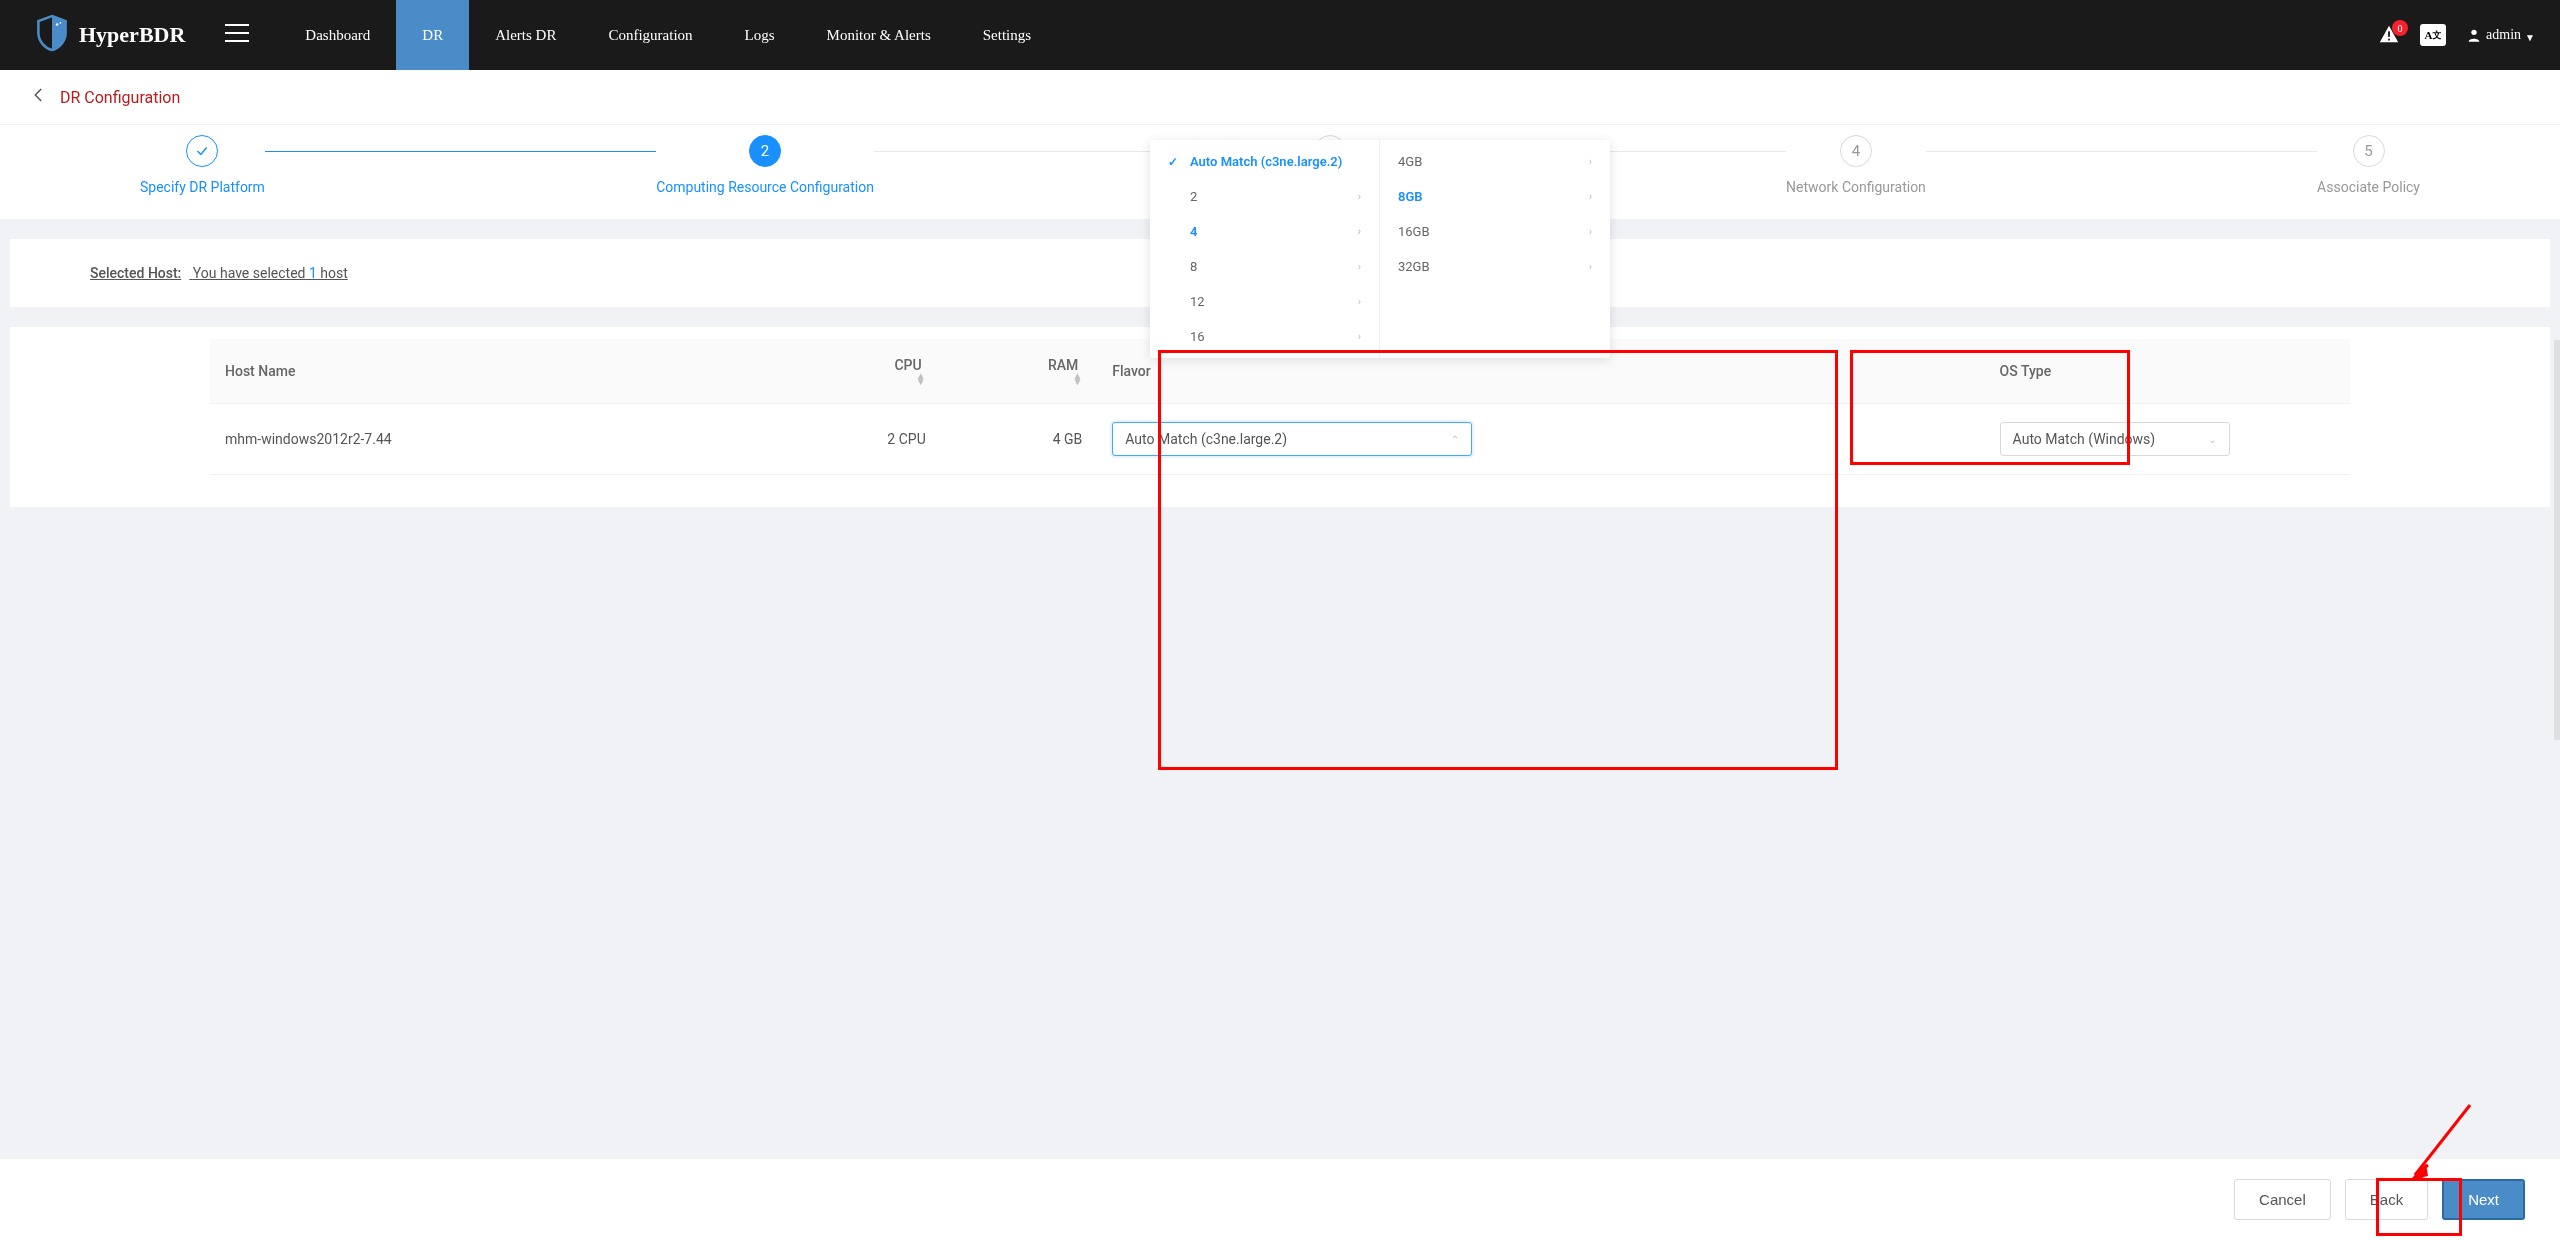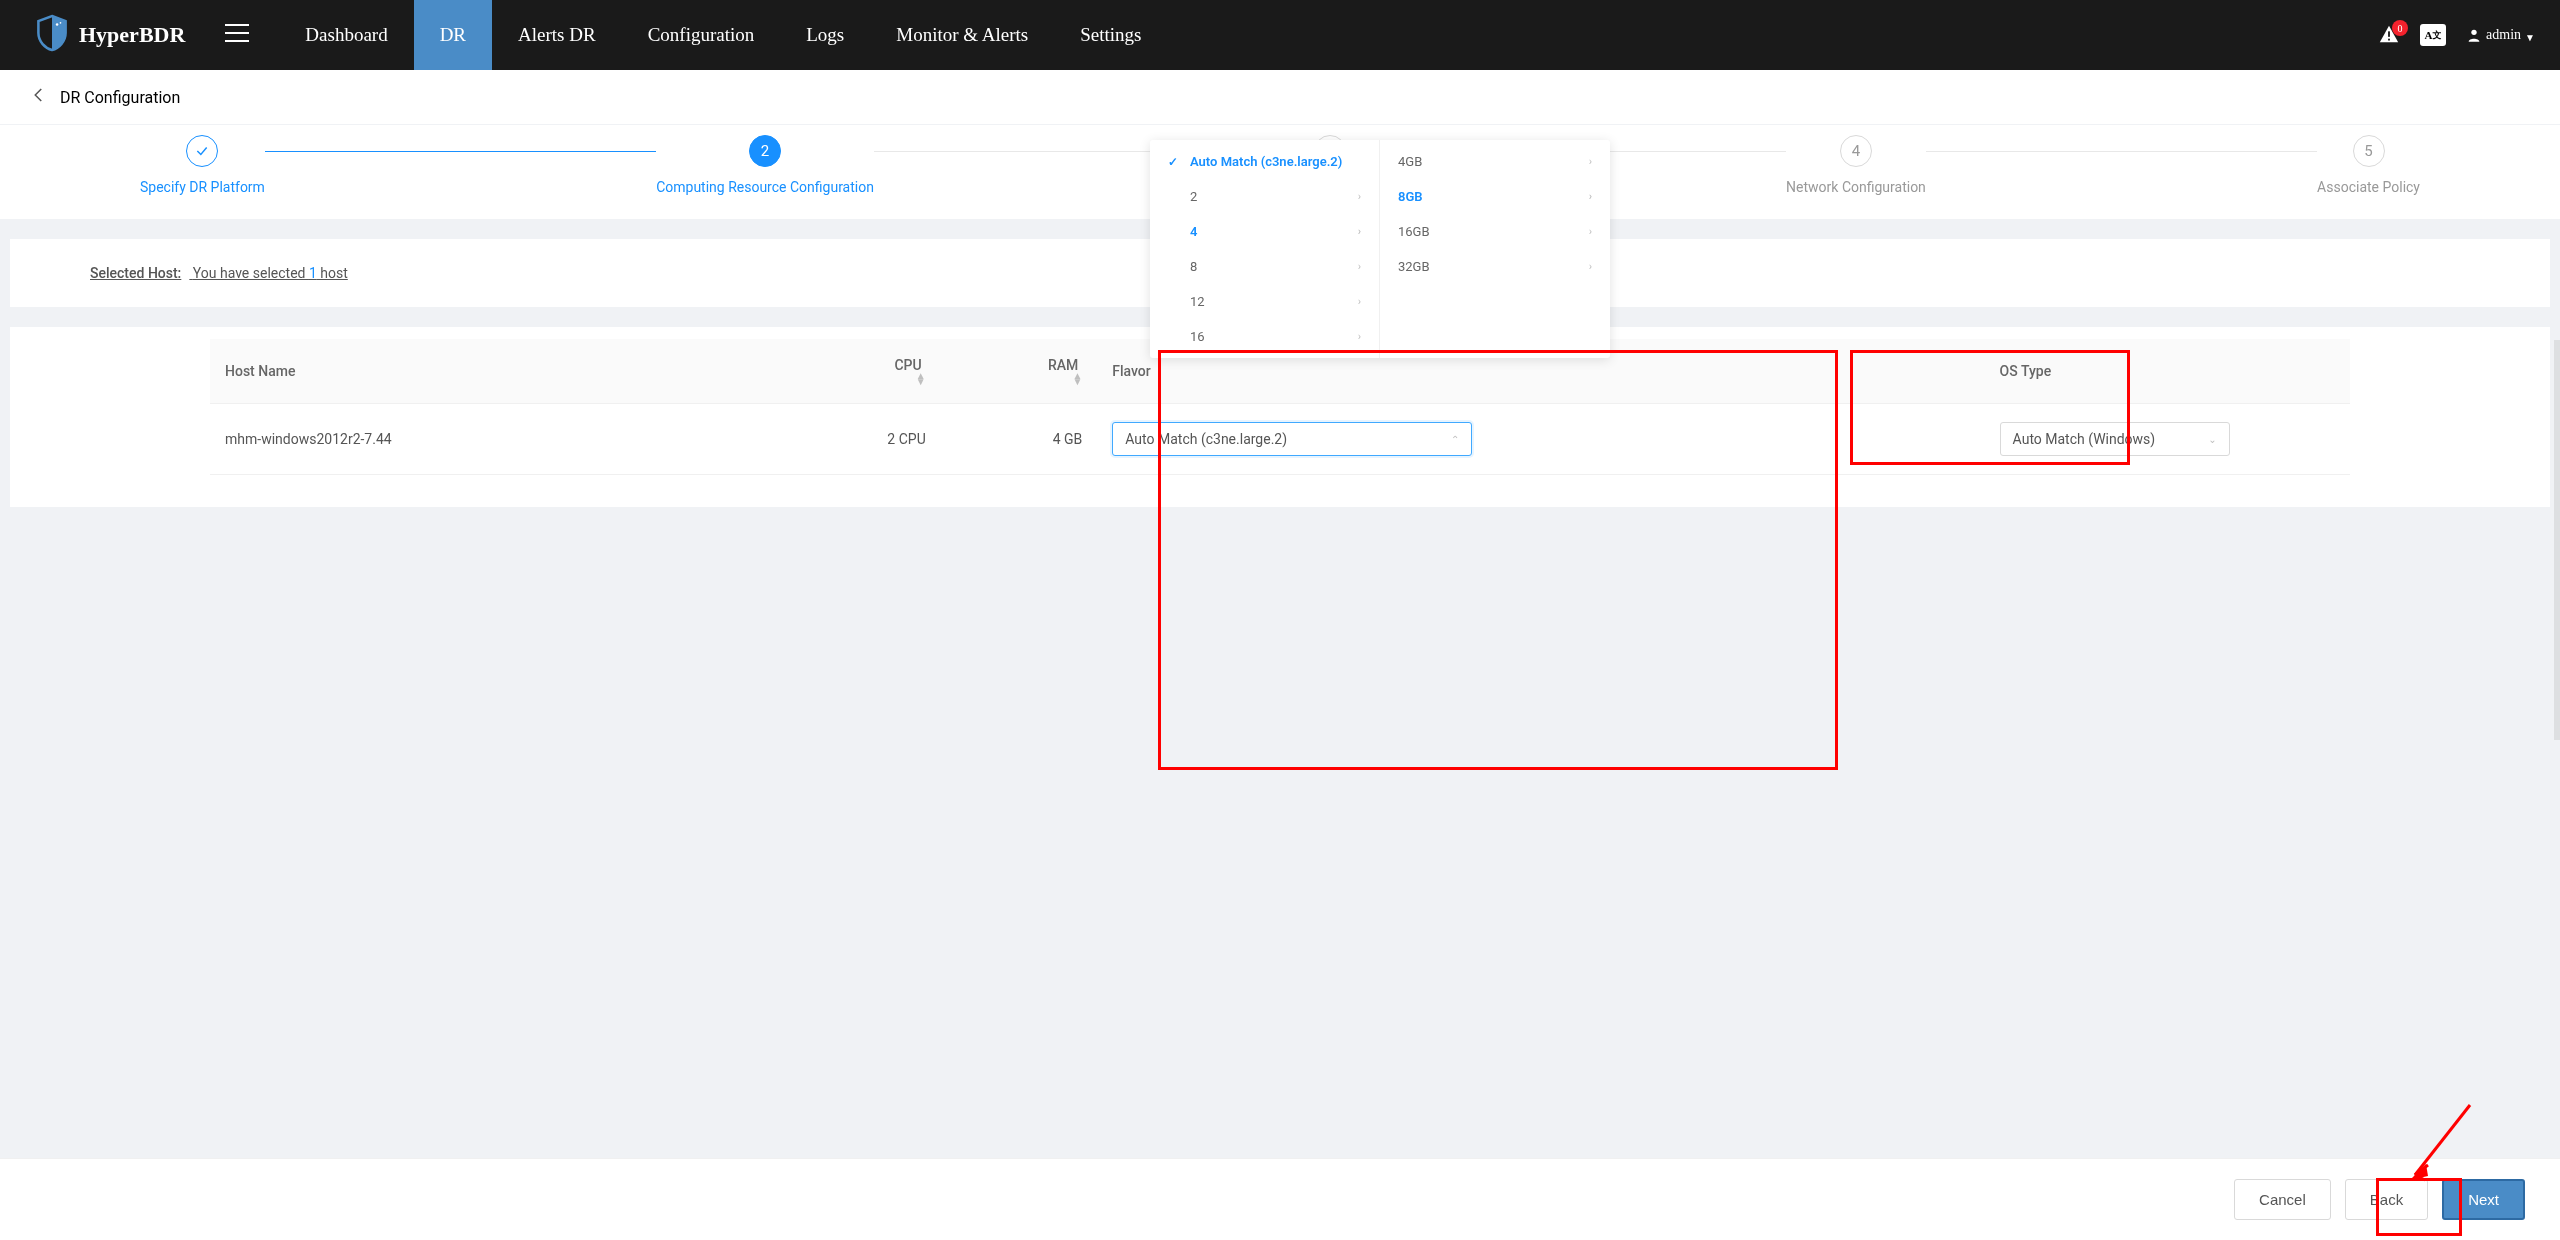--- a/index.html
+++ b/index.html
@@ -34,21 +34,21 @@
     .logo-text { font-size: 22px; font-weight: bold; }
     .hamburger-icon svg { width: 24px; height: 18px; }
     .nav-menu { display: flex; align-items: center; margin-left: 30px; }
     .nav-item {
       padding: 0 26px;
       height: 70px;
       display: flex;
       align-items: center;
       color: #fff;
       cursor: pointer;
-      font-size: 19px;
+      font-size: 15px;
     }
     .nav-item.active { background: #4a8cc7; }
     .header-right { margin-left: auto; display: flex; align-items: center; gap: 20px; }
     .alert-icon { position: relative; display: flex; }
     .alert-badge {
       position: absolute;
       top: -4px;
       right: -8px;
       background: #f5222d;
       color: #fff;
@@ -76,21 +76,21 @@
     }
     .user-info { display: flex; align-items: flex-end; gap: 4px; cursor: pointer; }
 
     
     .breadcrumb {
       background: #fff;
       padding: 16px 30px;
       display: flex;
       align-items: center;
       gap: 12px;
-      color: #000000;
+      color: #b91c1c;
       font-size: 16px;
     }
     .breadcrumb .back-icon { cursor: pointer; }
 
     
     .steps-container {
       background: #fff;
       padding: 10px 140px 24px;
       display: flex;
       align-items: flex-start;

